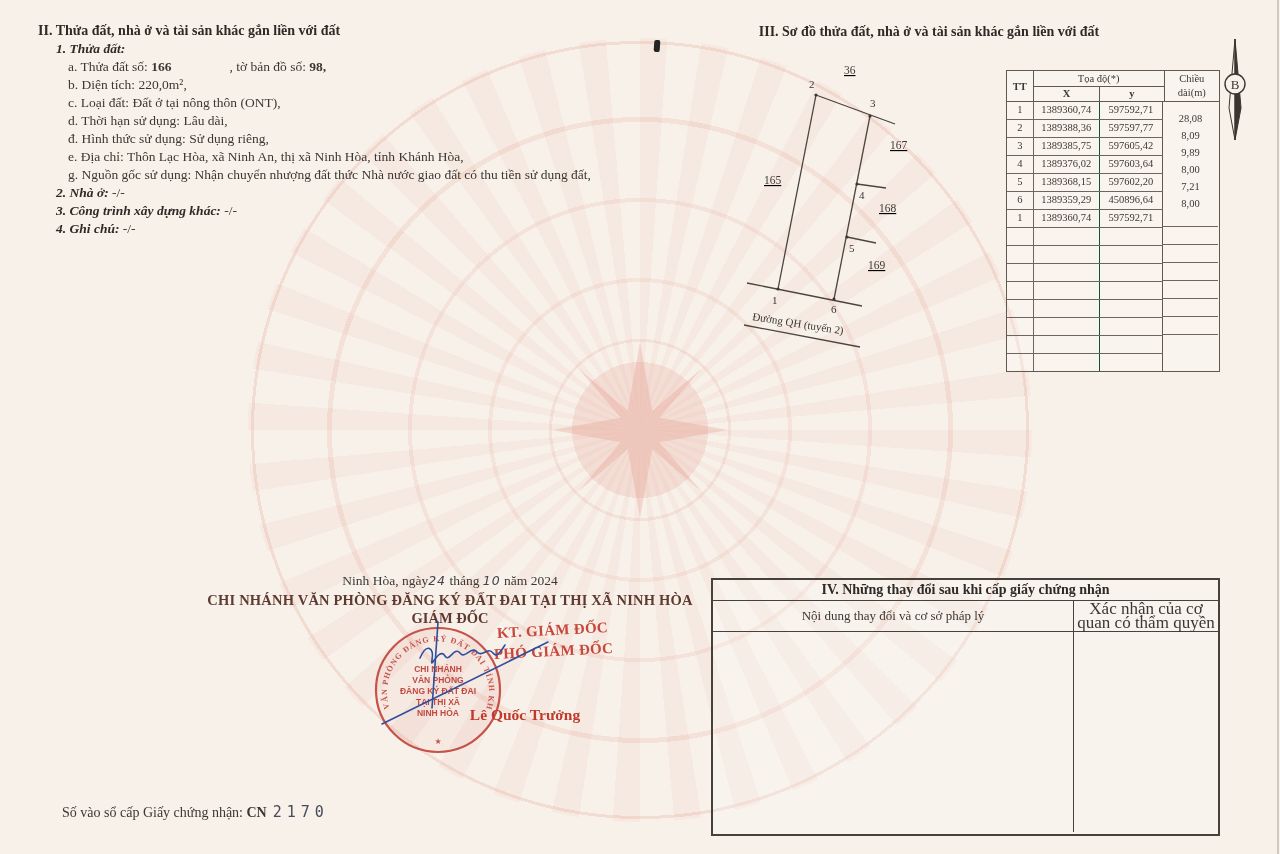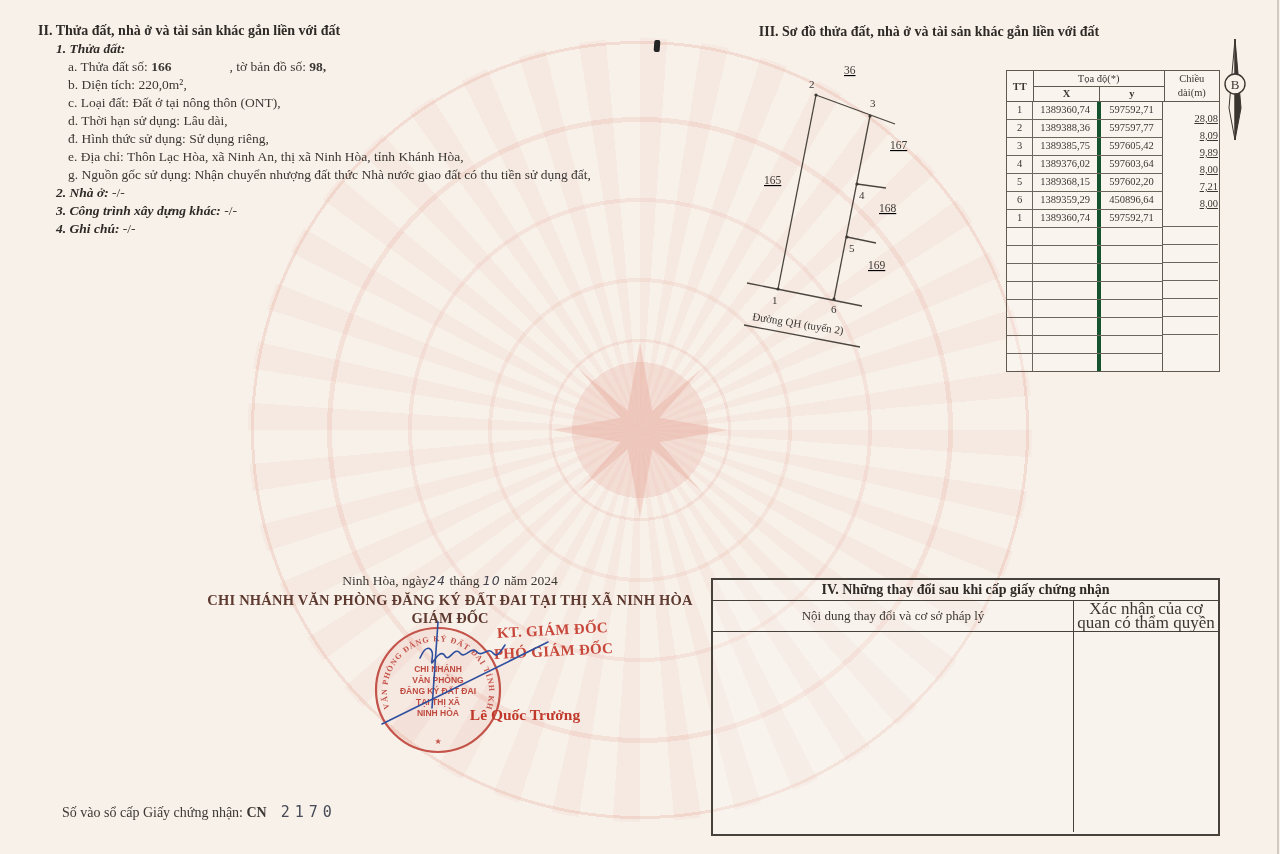--- a/index.html
+++ b/index.html
@@ -52,25 +52,25 @@
   .ct-mid{width:130px; border-right:1px solid #5f594f;}
   .ct-toado{height:15px; border-bottom:1px solid #5f594f; text-align:center; line-height:15px;}
   .ct-xy{display:flex; height:15px;}
   .ct-x{width:66px; border-right:1px solid #5f594f; text-align:center; line-height:14px; font-weight:bold;}
   .ct-y{width:64px; text-align:center; line-height:14px; font-weight:bold;}
   .ct-body{display:flex;}
   .ct-left{width:156px;}
   .ct-row{display:flex; height:17px; border-bottom:1px solid #6c665d;}
   .ct-row:last-child{border-bottom:none;}
   .c-tt{width:26px; border-right:1px solid #6c665d; text-align:center; line-height:16px;}
-  .c-x{width:66px; border-right:4px solid #14532d; text-align:center; line-height:16px;}
+  .c-x{width:66px; border-right:1px solid #14532d; text-align:center; line-height:16px;}
   .c-y{width:63px; border-right:1px solid #5f594f; text-align:center; line-height:16px;}
   .ct-cd{width:55px;}
   .cd-pad{height:8px;}
-  .cd-val{height:17px; line-height:17px; text-align:right;text-decoration:underline;}
+  .cd-val{height:17px; line-height:17px; text-align:center;}
   .cd-sp{height:14px;}
   .cd-row{height:17px; border-top:1px solid #6c665d;}
 
   
   .dateline{position:absolute; left:240px; top:573px; width:420px; text-align:center; font-size:13.5px; color:#3b3733;}
   .hand{font-family:"DejaVu Sans",sans-serif; font-style:italic; font-size:12.5px; color:#43434e; letter-spacing:1px;}
   .office{position:absolute; left:185px; top:592px; width:530px; text-align:center; font-weight:bold; font-size:14.5px; color:#5e3a30; letter-spacing:.2px;}
   .role{position:absolute; left:185px; top:610px; width:530px; text-align:center; font-weight:bold; font-size:14.5px; color:#5e3a30;}
   .ktstamp{position:absolute; left:488px; top:620px; width:130px; text-align:center; color:#c8473b; font-weight:bold; font-size:15px; transform:rotate(-3deg); line-height:21px; letter-spacing:.3px;}
   .signer{position:absolute; left:440px; top:706px; width:170px; text-align:center; color:#c0392b; font-weight:bold; font-size:15.5px;}
@@ -83,21 +83,21 @@
   .s4-cols{display:flex; height:30px; border-bottom:1px solid #46413a;}
   .s4-c1{width:360px; border-right:1px solid #46413a; display:flex; align-items:center; justify-content:center; font-size:13px;}
   .s4-c2{flex:1; display:flex; align-items:center; justify-content:center; text-align:center; font-size:17px; line-height:14px;}
   .s4-body{display:flex; height:200px;}
   .s4-b1{width:360px; border-right:1px solid #46413a;}
   .s4-b2{flex:1;}
 
   
   .footer{position:absolute; left:62px; top:803px; font-size:14px; color:#3b3733;}
   .cn{font-weight:bold;}
-  .hand-num{font-family:"DejaVu Sans Mono",monospace; font-size:15px; color:#474b58; letter-spacing:5px; margin-left:14px;}
+  .hand-num{font-family:"DejaVu Sans Mono",monospace; font-size:15px; color:#474b58; letter-spacing:5px; margin-left:6px;}
 </style>
 </head>
 <body>
 
 <div class="page">
 
   <div class="emblem"></div>
   <div class="emblem-star"></div>
   <div class="scan-edge"></div>
   <div class="fold-mark"></div>

